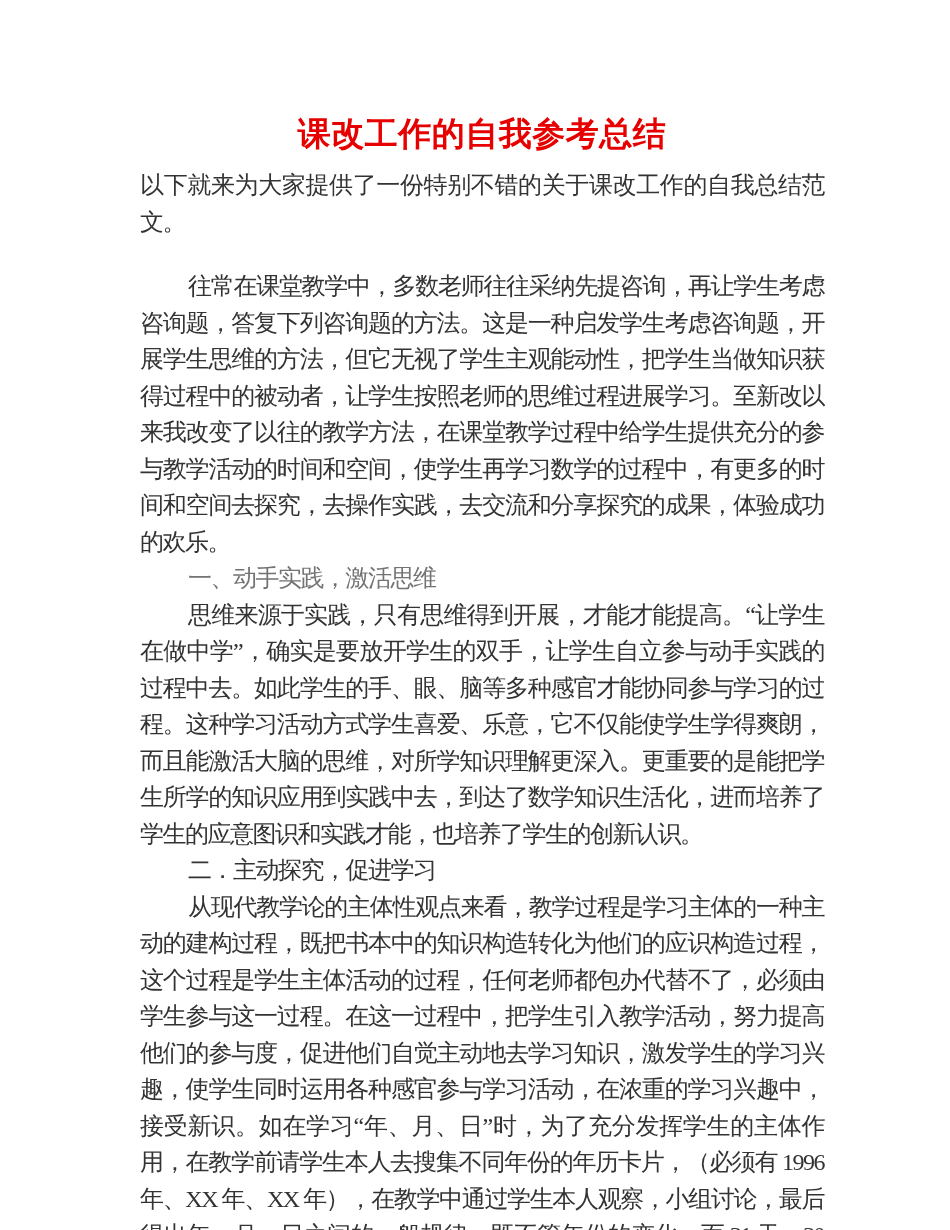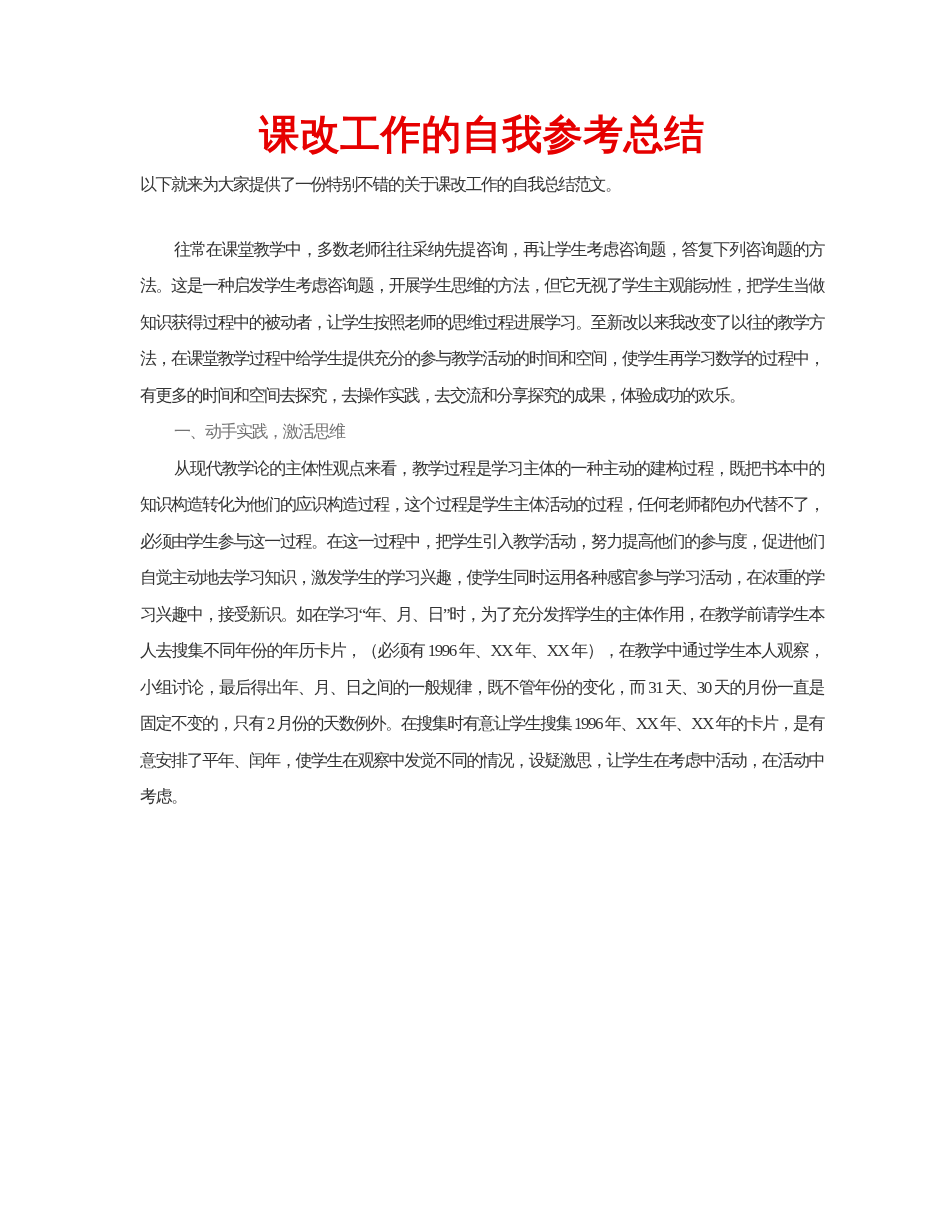--- a/index.html
+++ b/index.html
@@ -17,46 +17,48 @@
     box-sizing: border-box;
     width: 950px;
     height: 1230px;
     padding: 110px 126px 0 140px;
     background: #ffffff;
   }
   .doc-title {
     margin: 0 0 9px 0;
     font-family: "Liberation Sans", sans-serif;
     font-weight: bold;
-    font-size: 40px;
+    font-size: 33px;
     line-height: 48px;
     text-align: center;
     letter-spacing: 0.5px;
     white-space: nowrap;
   }
   .doc-body {
     width: 684px;
   }
   .para {
     margin: 0;
-    font-size: 17px;
+    font-size: 24px;
     letter-spacing: -1.5px;
     line-height: 36.5px;
     color: #333333;
     text-align: justify;
     word-break: break-all;
   }
   .para.indent {
     text-indent: 2em;
   }
 </style>
 </head>
 <body>
 
 <div class="doc-page">
   <h1 class="doc-title" style="color: rgb(230, 0, 0);">课改工作的自我参考总结</h1>
   <div class="doc-body">
       <p class="para" style="color: rgb(51, 51, 51);">以下就来为大家提供了一份特别不错的关于课改工作的自我总结范文。</p>
       <p class="para indent" style="color: rgb(51, 51, 51); margin-top: 28px;">往常在课堂教学中，多数老师往往采纳先提咨询，再让学生考虑咨询题，答复下列咨询题的方法。这是一种启发学生考虑咨询题，开展学生思维的方法，但它无视了学生主观能动性，把学生当做知识获得过程中的被动者，让学生按照老师的思维过程进展学习。至新改以来我改变了以往的教学方法，在课堂教学过程中给学生提供充分的参与教学活动的时间和空间，使学生再学习数学的过程中，有更多的时间和空间去探究，去操作实践，去交流和分享探究的成果，体验成功的欢乐。</p>
       <p class="para indent" style="color: #737373;">一、动手实践，激活思维</p>
+      <p class="para indent" style="color: rgb(51, 51, 51);">思维来源于实践，只有思维得到开展，才能才能提高。“让学生在做中学”，确实是要放开学生的双手，让学生自立参与动手实践的过程中去。如此学生的手、眼、脑等多种感官才能协同参与学习的过程。这种学习活动方式学生喜爱、乐意，它不仅能使学生学得爽朗，而且能激活大脑的思维，对所学知识理解更深入。更重要的是能把学生所学的知识应用到实践中去，到达了数学知识生活化，进而培养了学生的应意图识和实践才能，也培养了学生的创新认识。</p>
+      <p class="para indent" style="color: rgb(51, 51, 51);">二．主动探究，促进学习</p>
       <p class="para indent" style="color: rgb(51, 51, 51);">从现代教学论的主体性观点来看，教学过程是学习主体的一种主动的建构过程，既把书本中的知识构造转化为他们的应识构造过程，这个过程是学生主体活动的过程，任何老师都包办代替不了，必须由学生参与这一过程。在这一过程中，把学生引入教学活动，努力提高他们的参与度，促进他们自觉主动地去学习知识，激发学生的学习兴趣，使学生同时运用各种感官参与学习活动，在浓重的学习兴趣中，接受新识。如在学习“年、月、日”时，为了充分发挥学生的主体作用，在教学前请学生本人去搜集不同年份的年历卡片，（必须有 1996 年、XX 年、XX 年），在教学中通过学生本人观察，小组讨论，最后得出年、月、日之间的一般规律，既不管年份的变化，而 31 天、30 天的月份一直是固定不变的，只有 2 月份的天数例外。在搜集时有意让学生搜集 1996 年、XX 年、XX 年的卡片，是有意安排了平年、闰年，使学生在观察中发觉不同的情况，设疑激思，让学生在考虑中活动，在活动中考虑。</p>
     </div>
 </div>
 
 </body></html>

